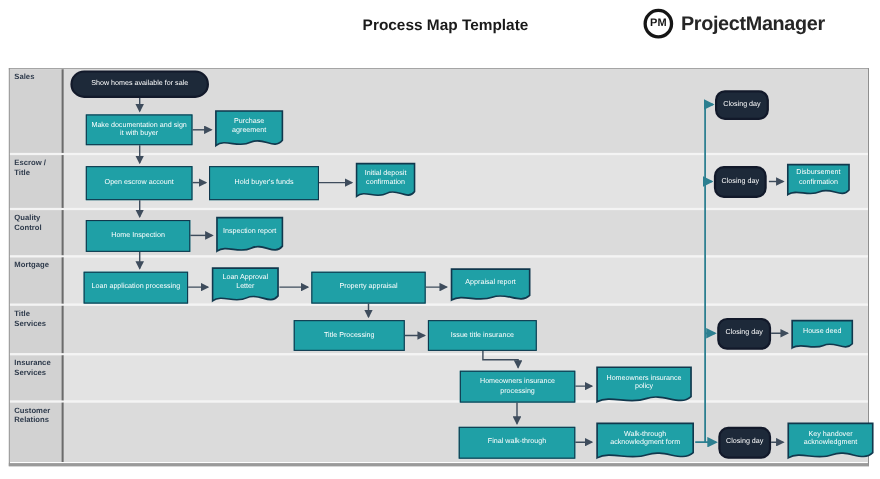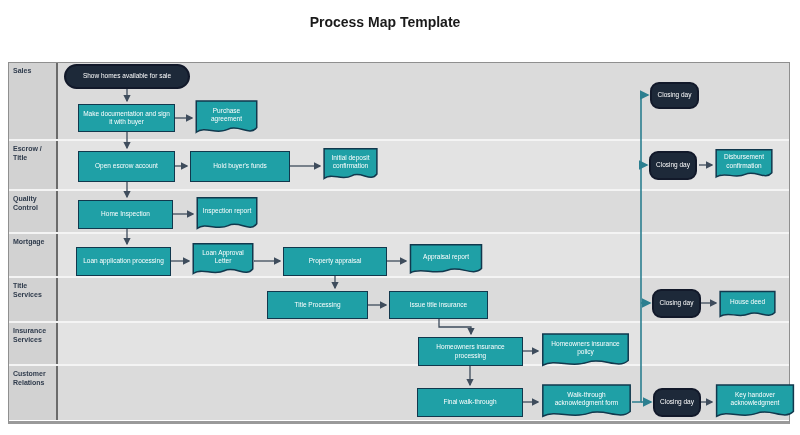--- a/index.html
+++ b/index.html
@@ -1,20 +1,20 @@
 <!DOCTYPE html>
 <html><head>
 <meta charset="utf-8">
 <style>
   html,body{margin:0;padding:0;background:#ffffff;}
   .page{position:relative;width:800px;height:435px;background:#ffffff;overflow:hidden;
         font-family:"Liberation Sans",sans-serif;}
 
   
-  .title{position:absolute;top:14px;left:385px;transform:translateX(-50%);
+  .title{position:absolute;top:14px;left:405px;transform:translateX(-50%);
          font-size:14px;font-weight:bold;color:#1a1a1a;white-space:nowrap;}
   .brand{position:absolute;top:8px;left:585px;display:flex;align-items:center;gap:7px;}
   .pm-circle{width:21px;height:21px;border:3px solid #151515;border-radius:50%;
              display:flex;align-items:center;justify-content:center;
              font-size:10px;font-weight:bold;color:#151515;background:#fff;}
   .brand-text{font-size:18px;font-weight:bold;color:#262626;letter-spacing:-0.3px;}
 
   
   .chart{position:absolute;left:8px;top:62px;width:782px;height:362px;
          border:1px solid #8f8f8f;border-bottom:3px solid #9a9a9a;box-sizing:border-box;}
@@ -39,20 +39,26 @@
   .doc .shape-label{position:relative;z-index:2;padding-bottom:7px;}
 
   .overlay{position:absolute;left:0;top:0;z-index:6;pointer-events:none;}
 </style>
 </head>
 <body>
 
 <div class="page">
 
   <div class="title">Process Map Template</div>
+  <div class="brand">
+    <span class="pm-circle">
+        <span>PM</span>
+      </span>
+    <span class="brand-text">ProjectManager</span>
+  </div>
 
   <div class="chart">
     <div class="lane odd" style="height:78px">
       <div class="lane-label">Sales</div>
         <div class="lane-body"></div>
     </div>
     <div class="lane even" style="height:50px">
       <div class="lane-label">Escrow / Title</div>
         <div class="lane-body"></div>
     </div>

